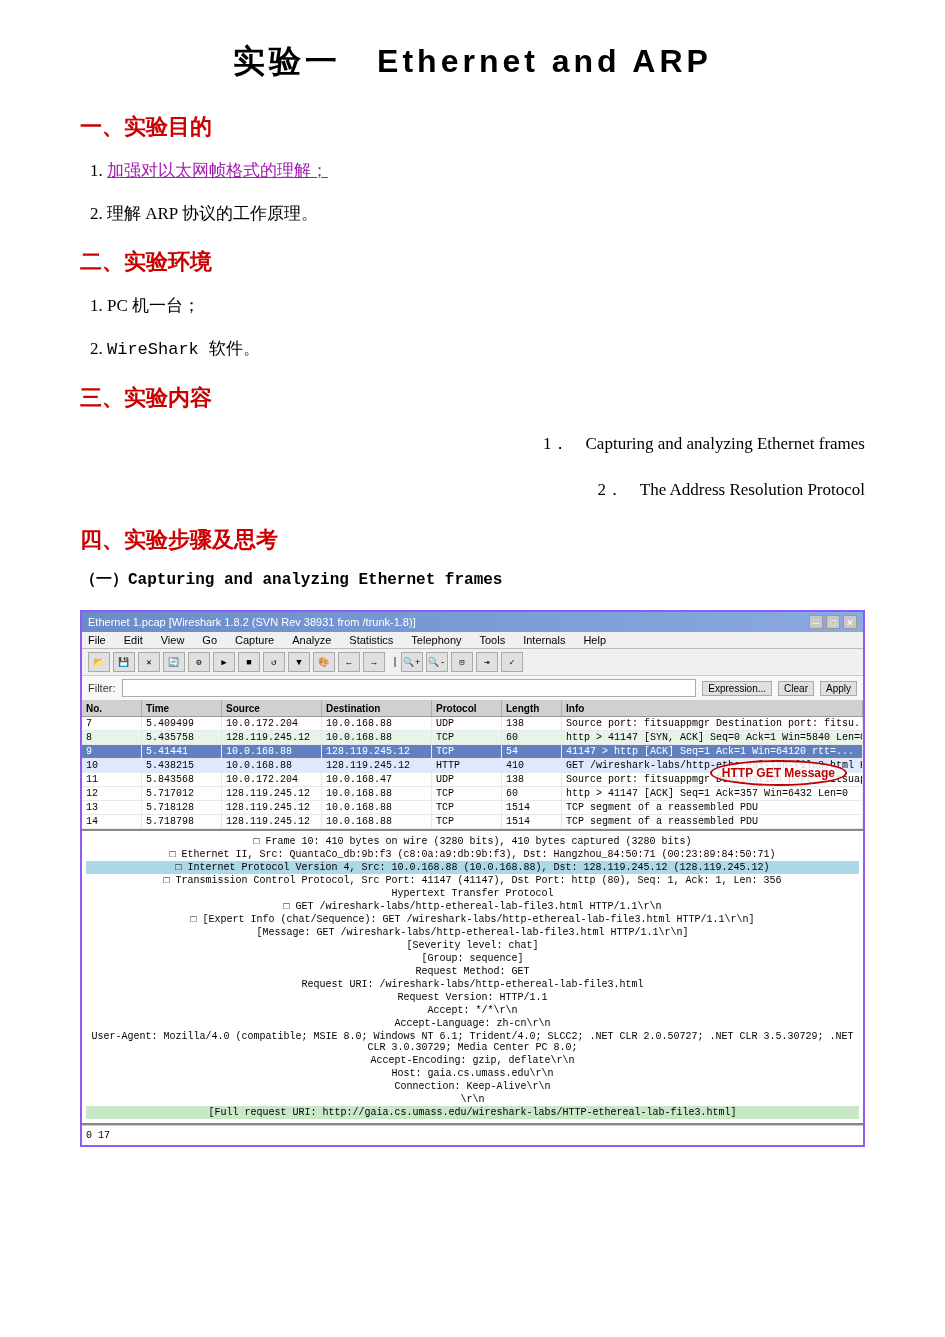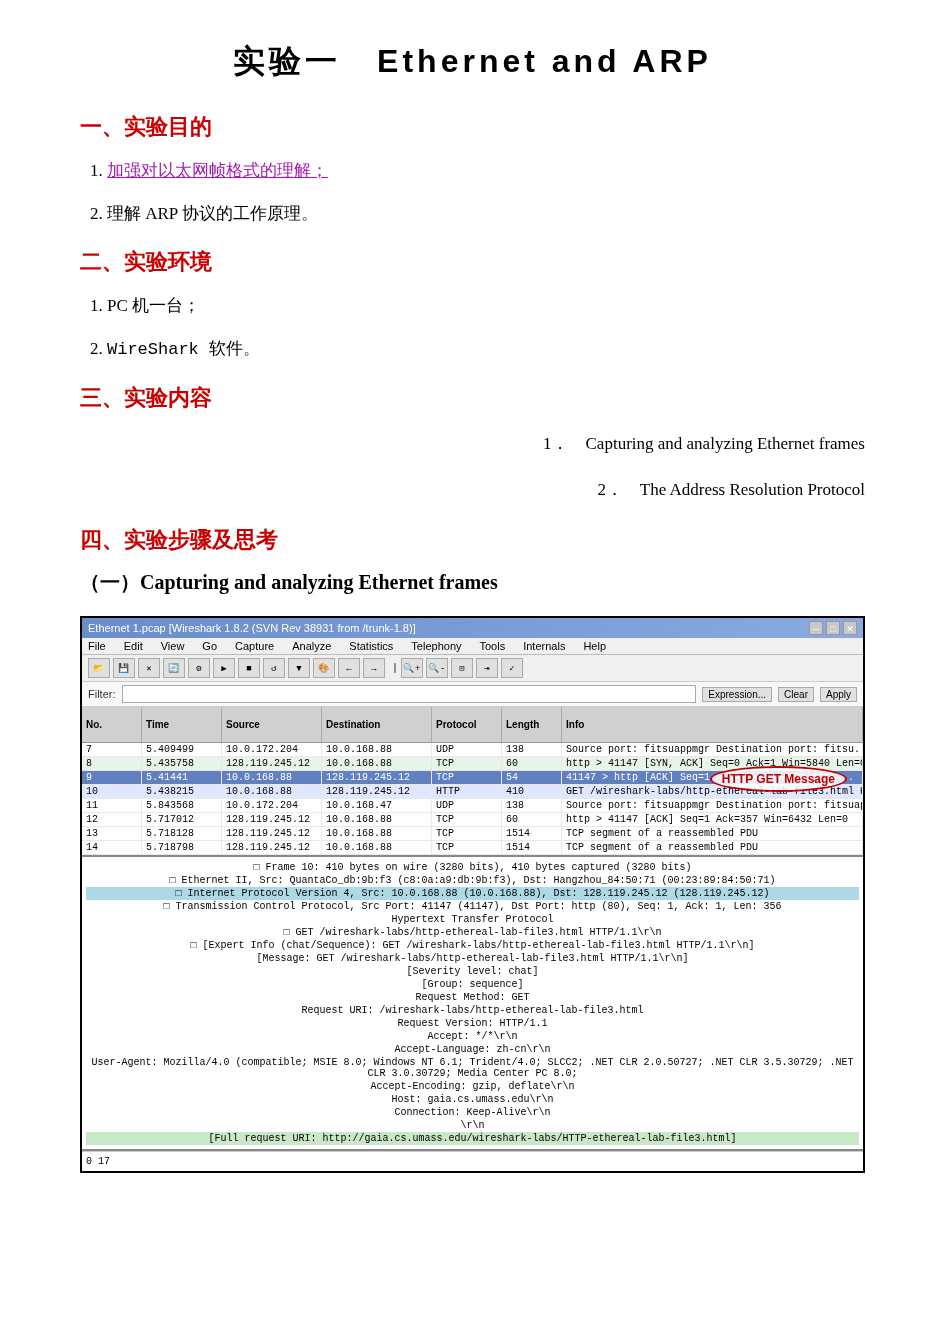--- a/index.html
+++ b/index.html
@@ -46,30 +46,30 @@
     }
     .experiment-content-item {
       font-size: 17px;
       margin-bottom: 12px;
       margin-left: 10px;
       line-height: 2;
       font-family: "Times New Roman", serif;
       text-align: right;
     }
     .capturing-heading {
-      font-size: 20px;
+      font-size: 16px;
       font-weight: bold;
       margin-bottom: 20px;
       margin-top: 6px;
-      font-family: Liberation Serif, serif;
+      font-family: Liberation Mono, monospace;
     }
 
     
     .wireshark-container {
-      border: 2px solid #000000;
+      border: 2px solid #8b5cf6;
       background: #84cc16;
       margin-top: 10px;
       font-family: "Courier New", monospace;
       font-size: 10px;
       position: relative;
       width: 100%;
     }
     .ws-titlebar {
       background: linear-gradient(to right, #6a8cc8, #8aaae0);
       color: #fff;
@@ -157,21 +157,21 @@
     .ws-packet-header {
       background: #d0d0d0;
       display: grid;
       grid-template-columns: 60px 80px 100px 110px 70px 60px auto;
       border-bottom: 1px solid #999;
       font-size: 10px;
       font-family: Arial, sans-serif;
       font-weight: bold;
     }
     .ws-packet-header div {
-      padding: 12px 4px;
+      padding: 2px 4px;
       border-right: 1px solid #aaa;
     }
     .ws-packet-row {
       display: grid;
       grid-template-columns: 60px 80px 100px 110px 70px 60px auto;
       font-size: 10px;
       font-family: "Courier New", monospace;
       border-bottom: 1px solid #e8e8e8;
     }
     .ws-packet-row div {

